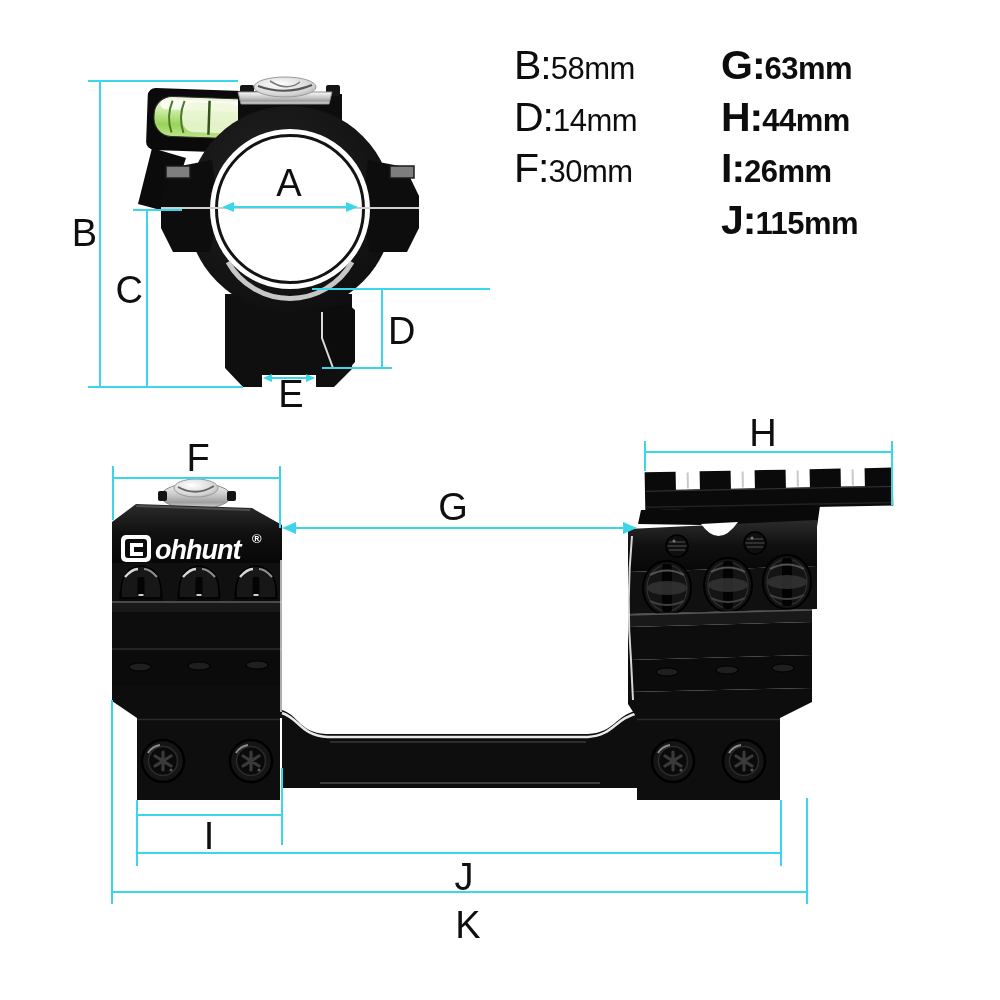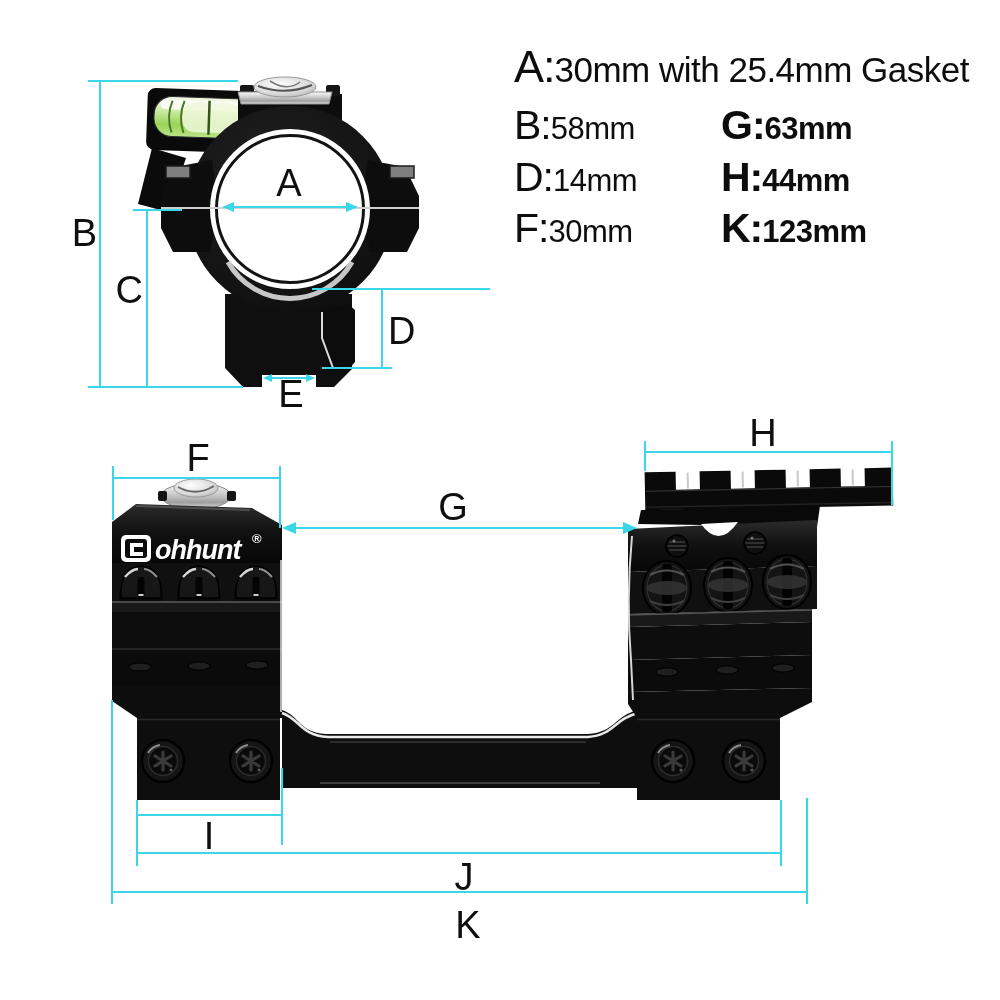--- a/index.html
+++ b/index.html
@@ -282,30 +282,28 @@
         <line class="dim" x1="112" y1="892" x2="807" y2="892"></line>
         <line class="dim" x1="112" y1="700" x2="112" y2="904"></line>
         <line class="dim" x1="807" y1="798" x2="807" y2="904"></line>
         <text class="lbl" x="468" y="938" text-anchor="middle">K</text>
       </g>
     </g>
   </g>
 </svg>
 
 <div class="spec">
-  <div class="spec-head">
-    <span class="ltr">A:</span><span class="val">30mm with 25.4mm Gasket</span>
-  </div>
   <div class="spec-cols">
     <div class="spec-col">
       <div class="spec-row"><span class="ltr">B:</span><span class="val">58mm</span></div>
       <div class="spec-row"><span class="ltr">D:</span><span class="val">14mm</span></div>
       <div class="spec-row"><span class="ltr">F:</span><span class="val">30mm</span></div>
     </div>
     <div class="spec-col right">
       <div class="spec-row"><span class="ltr">G:</span><span class="val">63mm</span></div>
       <div class="spec-row"><span class="ltr">H:</span><span class="val">44mm</span></div>
-      <div class="spec-row"><span class="ltr">K:</span><span class="val">123mm</span></div>
+      <div class="spec-row"><span class="ltr">I:</span><span class="val">26mm</span></div>
+      <div class="spec-row"><span class="ltr">J:</span><span class="val">115mm</span></div>
     </div>
   </div>
 </div>
 
 </div>
 
 </body></html>

